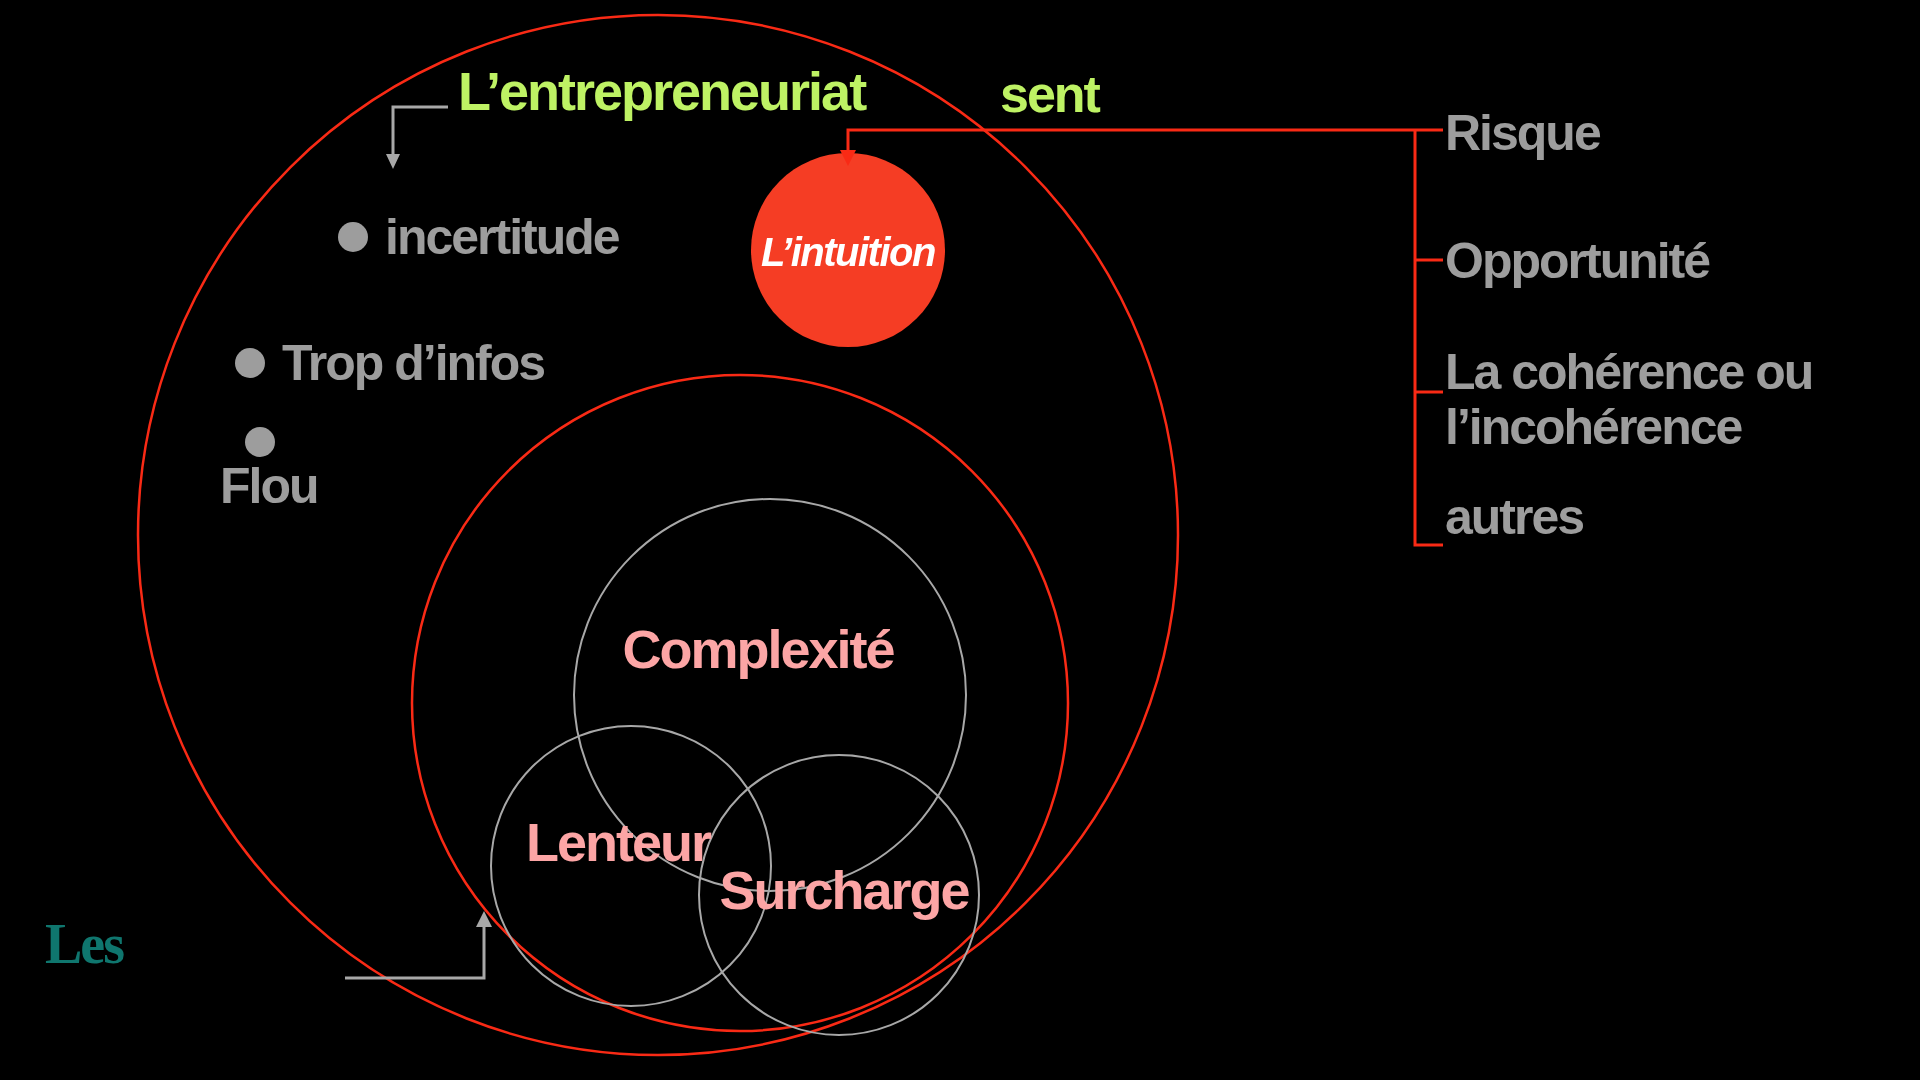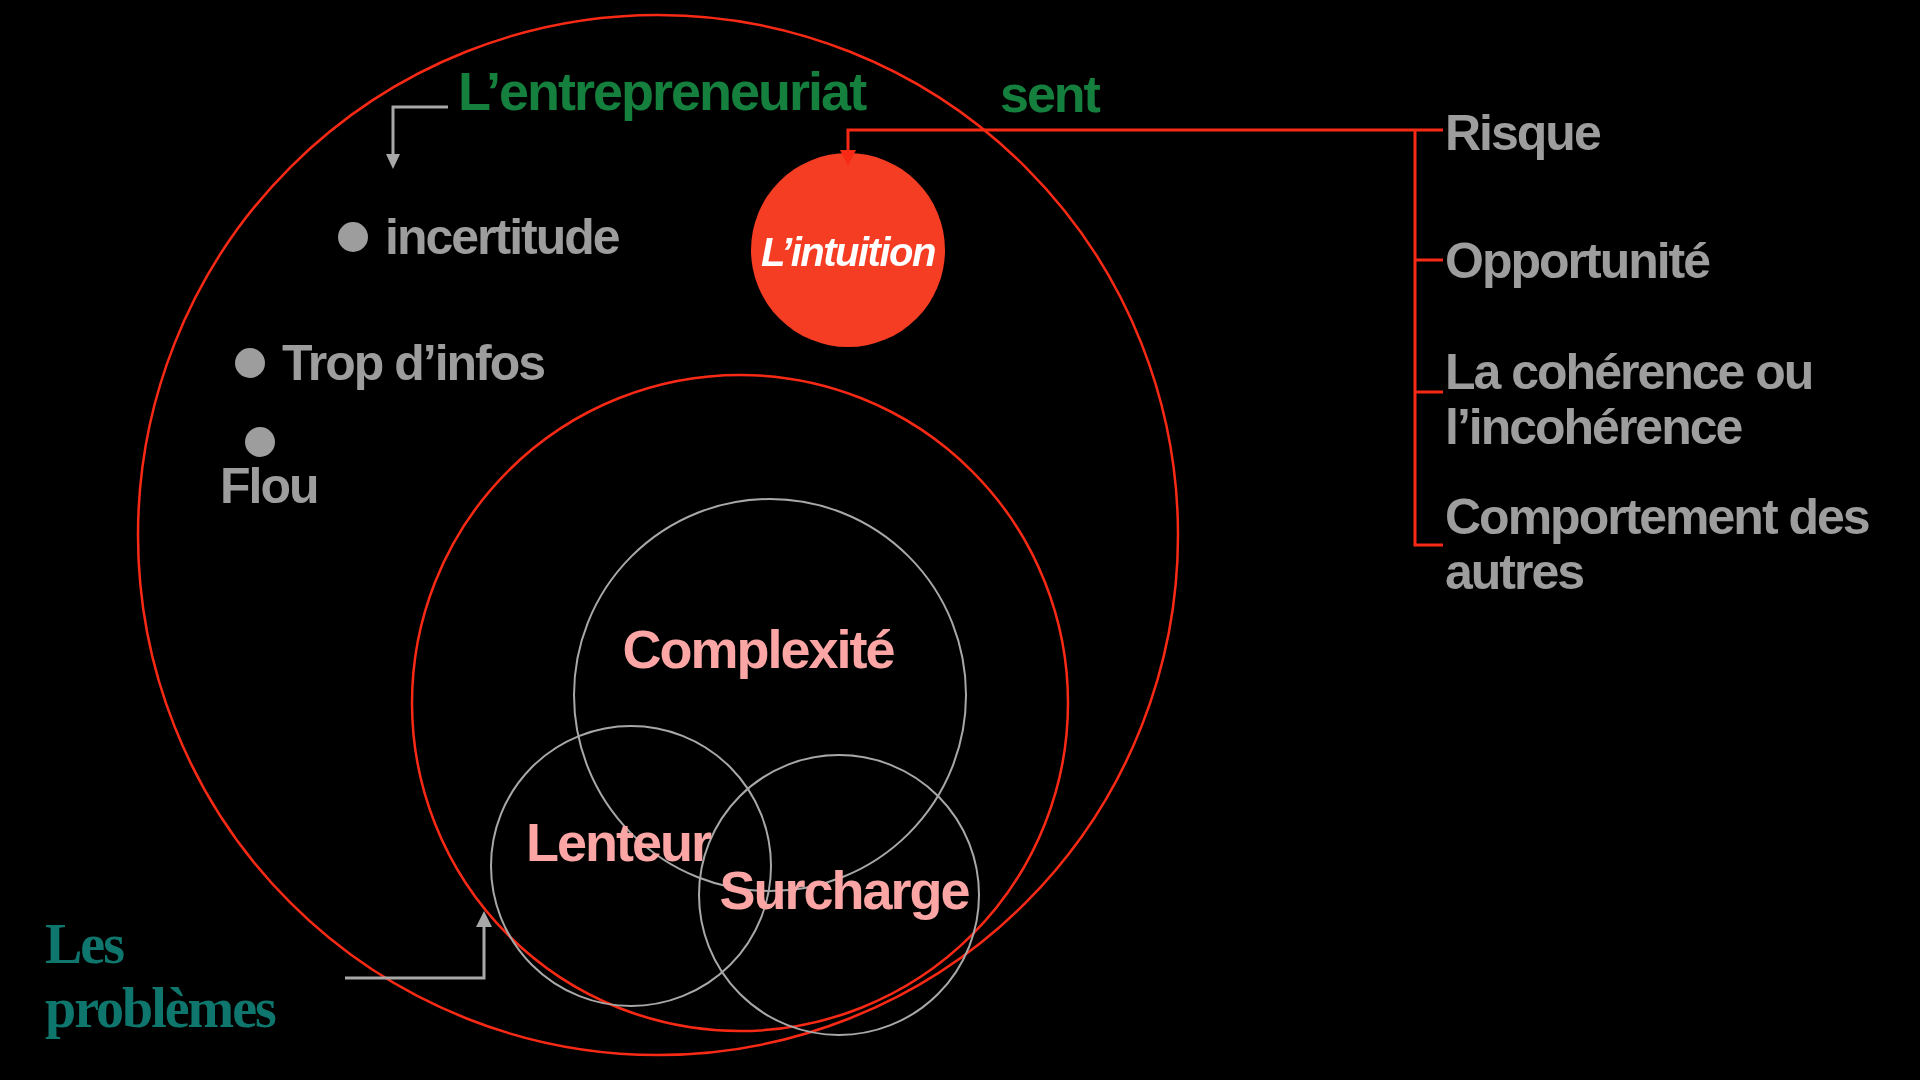--- a/index.html
+++ b/index.html
@@ -1,21 +1,21 @@
 <!DOCTYPE html>
 <html><head>
 <meta charset="utf-8">
 <style>
   html,body{margin:0;padding:0;background:#000;}
   .canvas{
     position:relative;width:1920px;height:1080px;background:#000;overflow:hidden;
     font-family:"Liberation Sans","DejaVu Sans",sans-serif;font-weight:700;
   }
   .shapes{position:absolute;left:0;top:0;width:1920px;height:1080px;}
-  .txt{position:absolute;color:#15803d;letter-spacing:-2px;white-space:nowrap;}
+  .txt{position:absolute;color:#bef264;letter-spacing:-2px;white-space:nowrap;}
   .title{left:458px;top:60px;font-size:54px;}
   .verb{left:1000px;top:64px;font-size:52px;}
   .bullet-row{position:absolute;display:flex;align-items:center;height:52px;}
   .bullet-row .dot{width:30px;height:30px;border-radius:50%;background:#9d9d9d;margin-right:17px;flex:0 0 auto;}
   .bullet-row .blabel{font-size:50px;color:#9d9d9d;letter-spacing:-2px;}
   .b1{left:338px;top:211px;}
   .b2{left:235px;top:337px;}
   .b3{left:220px;top:427px;flex-direction:column;}
   .intuition-label{
     position:absolute;left:848px;top:252px;transform:translate(-50%,-50%);
@@ -90,26 +90,24 @@
     <span>Risque</span>
   </div>
   <div class="sense s2">
     <span>Opportunité</span>
   </div>
   <div class="sense s3">
     <span>La cohérence ou</span>
     <span>l’incohérence</span>
   </div>
   <div class="sense s4">
-    <span>Comportement des</span>
     <span>autres</span>
   </div>
 
   <div class="venn-label v-complexite">Complexité</div>
   <div class="venn-label v-lenteur">Lenteur</div>
   <div class="venn-label v-surcharge">Surcharge</div>
 
   <div class="problems-title">
     <span>Les</span>
-    <span>problèmes</span>
   </div>
 
 </div>
 
 </body></html>

